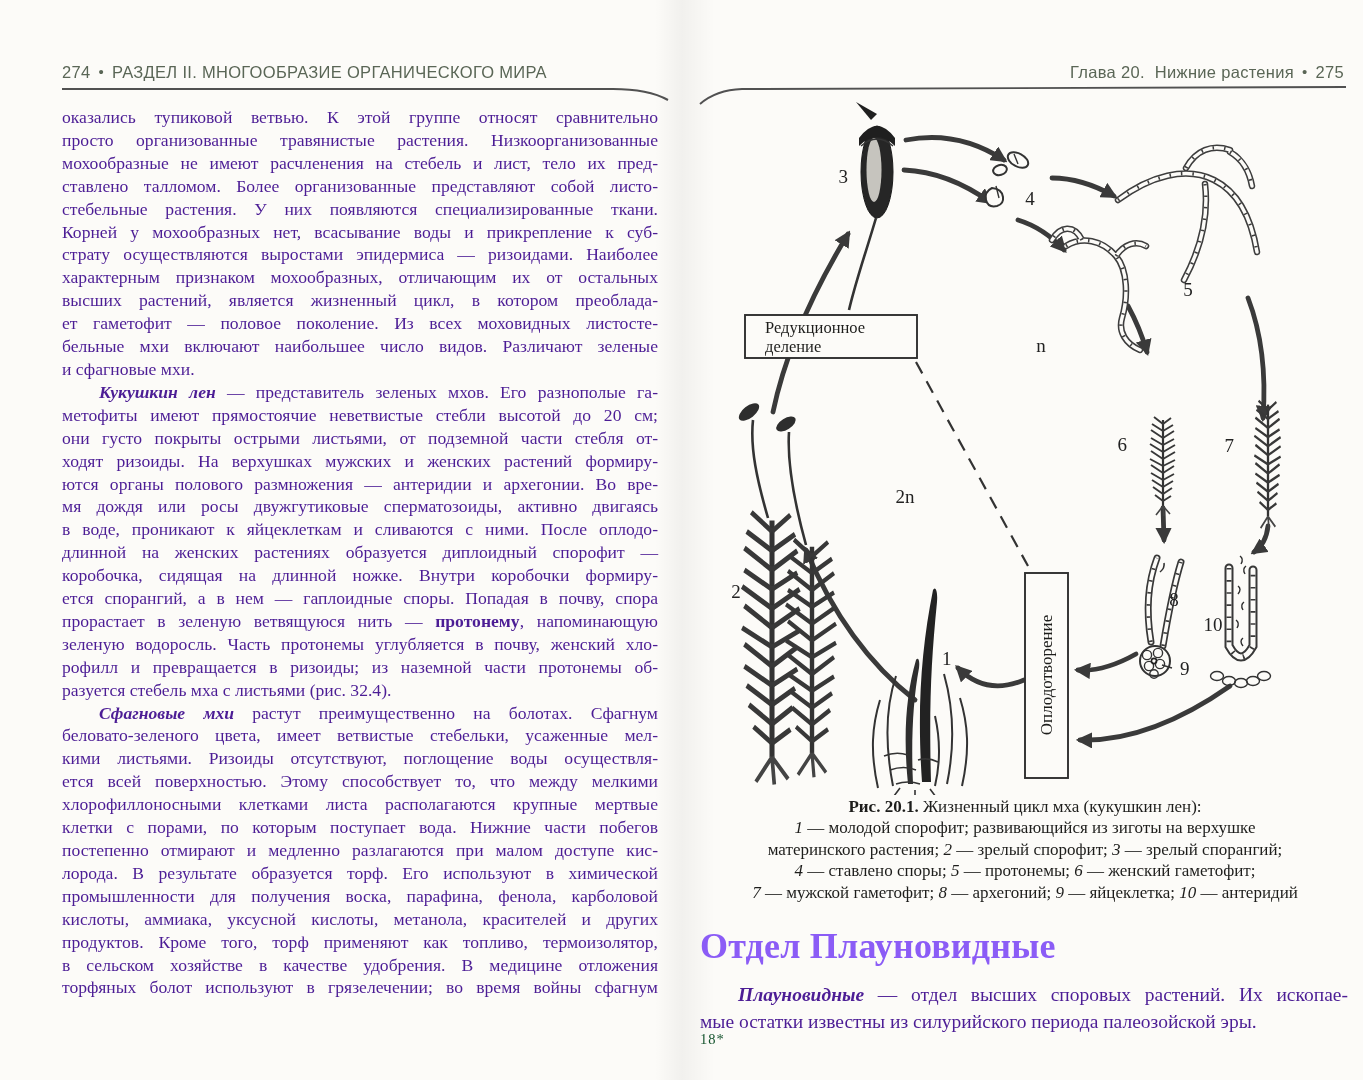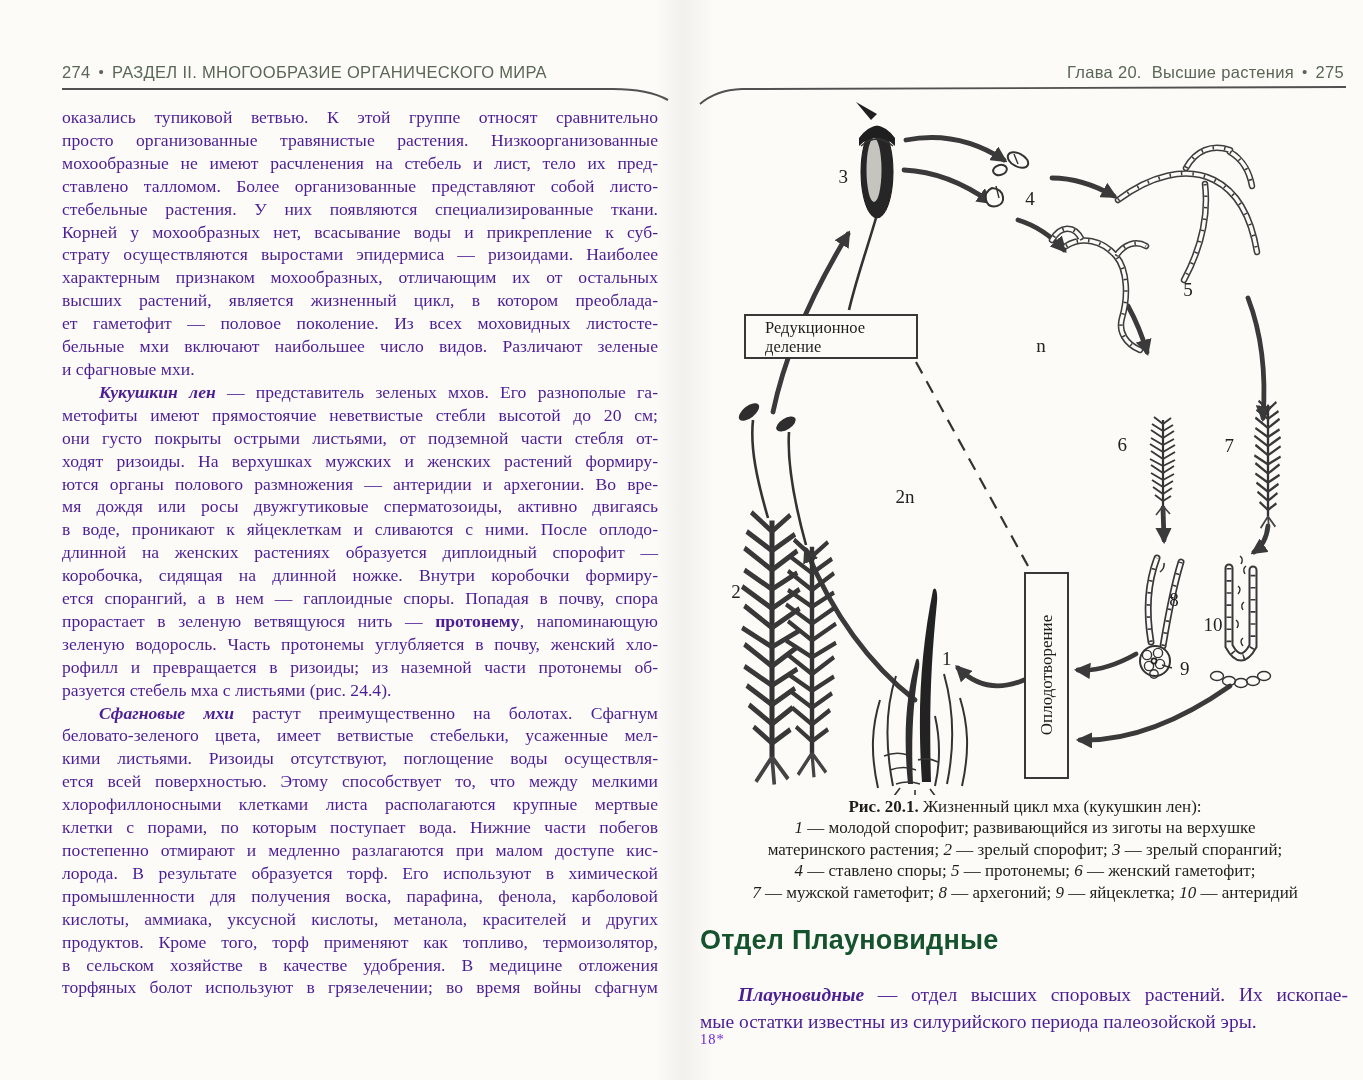--- a/index.html
+++ b/index.html
@@ -26,24 +26,24 @@
   .sg-i{font-style:italic;}
   .sg-bi{font-weight:700;font-style:italic;}
   
   .cap{font-size:17px;line-height:21.4px;color:#1d1d1b;}
   .cap .tline{text-align-last:center;white-space:nowrap;padding:0;}
   
   .rpar{font-size:19.5px;line-height:27px;}
   .rpar .tline.ind{padding-left:38px;}
   
   .sechead{
-    font-family:Liberation Sans, sans-serif;
-    font-weight:700;font-size:27px;color:#14532d;letter-spacing:.2px;white-space:nowrap;
-  }
-  .footmark{font-size:14.5px;color:#6d28d9;letter-spacing:1px;}
+    font-family:Liberation Serif, serif;
+    font-weight:700;font-size:36px;color:#8b5cf6;letter-spacing:.2px;white-space:nowrap;
+  }
+  .footmark{font-size:14.5px;color:#14532d;letter-spacing:1px;}
   .arrow{stroke:#3a3a3a;stroke-width:4.8;fill:none;stroke-linecap:round;}
   .thin{stroke:#333;fill:none;}
   .boxr{fill:#fcfbf8;stroke:#2f2f2f;stroke-width:1.9;}
   .boxtxt{font-family:"Liberation Serif","DejaVu Serif",serif;font-size:16.5px;fill:#1d1d1b;}
   .dlabel{font-family:"Liberation Serif","DejaVu Serif",serif;font-size:19px;fill:#222;}
   .tube-out{stroke:#383838;stroke-width:9;fill:none;stroke-linecap:round;}
   .tube-in{stroke:#fcfbf8;stroke-width:5;fill:none;stroke-linecap:round;}
   .tube-seg{stroke:#383838;stroke-width:5;fill:none;stroke-dasharray:1.6 10.5;}
   .fil-out{stroke:#3d3d3d;stroke-width:6.5;fill:none;stroke-linecap:round;}
   .fil-in{stroke:#fcfbf8;stroke-width:3.4;fill:none;stroke-linecap:round;}
@@ -91,42 +91,42 @@
       <div class="tline"><span>ходят ризоиды. На верхушках мужских и женских растений формиру-</span></div>
       <div class="tline"><span>ются органы полового размножения — антеридии и архегонии. Во вре-</span></div>
       <div class="tline"><span>мя дождя или росы двужгутиковые сперматозоиды, активно двигаясь</span></div>
       <div class="tline"><span>в воде, проникают к яйцеклеткам и сливаются с ними. После оплодо-</span></div>
       <div class="tline"><span>длинной на женских растениях образуется диплоидный спорофит —</span></div>
       <div class="tline"><span>коробочка, сидящая на длинной ножке. Внутри коробочки формиру-</span></div>
       <div class="tline"><span>ется спорангий, а в нем — гаплоидные споры. Попадая в почву, спора</span></div>
       <div class="tline"><span>прорастает в зеленую ветвящуюся нить — </span><span class="sg-b">протонему</span><span>, напоминающую</span></div>
       <div class="tline"><span>зеленую водоросль. Часть протонемы углубляется в почву, женский хло-</span></div>
       <div class="tline"><span>рофилл и превращается в ризоиды; из наземной части протонемы об-</span></div>
-      <div class="tline last"><span>разуется стебель мха с листьями (рис. 24.4).</span></div>
+      <div class="tline last"><span>разуется стебель мха с листьями (рис. 32.4).</span></div>
     </div>
   <div>
       <div class="tline ind"><span class="sg-bi">Сфагновые мхи</span><span> растут преимущественно на болотах. Сфагнум</span></div>
       <div class="tline"><span>беловато-зеленого цвета, имеет ветвистые стебельки, усаженные мел-</span></div>
       <div class="tline"><span>кими листьями. Ризоиды отсутствуют, поглощение воды осуществля-</span></div>
       <div class="tline"><span>ется всей поверхностью. Этому способствует то, что между мелкими</span></div>
       <div class="tline"><span>хлорофиллоносными клетками листа располагаются крупные мертвые</span></div>
       <div class="tline"><span>клетки с порами, по которым поступает вода. Нижние части побегов</span></div>
       <div class="tline"><span>постепенно отмирают и медленно разлагаются при малом доступе кис-</span></div>
       <div class="tline"><span>лорода. В результате образуется торф. Его используют в химической</span></div>
       <div class="tline"><span>промышленности для получения воска, парафина, фенола, карболовой</span></div>
       <div class="tline"><span>кислоты, аммиака, уксусной кислоты, метанола, красителей и других</span></div>
       <div class="tline"><span>продуктов. Кроме того, торф применяют как топливо, термоизолятор,</span></div>
       <div class="tline"><span>в сельском хозяйстве в качестве удобрения. В медицине отложения</span></div>
       <div class="tline"><span>торфяных болот используют в грязелечении; во время войны сфагнум</span></div>
     </div>
 </div>
 
 <div class="abs" style="left:700px;top:63px;width:648px;text-align:right;">
   <div class="runhead" style="padding-right:4px;">
-    <span>Глава 20.</span><span class="gap">Высшие растения</span><span class="bullet">•</span><span>275</span>
+    <span>Глава 20.</span><span class="gap">Нижние растения</span><span class="bullet">•</span><span>275</span>
   </div>
 </div>
 <svg class="abs" style="left:696px;top:80px;" width="654" height="28" viewBox="0 0 654 28">
   <path d="M4,24 Q20,10 46,9 L650,7" stroke="#515151" stroke-width="1.9" fill="none"></path>
 </svg>
 
 <svg class="abs" style="left:700px;top:95px;" width="650" height="700" viewBox="700 95 650 700">
   <defs>
     <marker id="ah" viewBox="0 0 10 10" refX="7.5" refY="5" markerWidth="3.4" markerHeight="3.4" orient="auto-start-reverse">
       <path d="M0,0 L10,5 L0,10 z" fill="#3a3a3a"></path>

